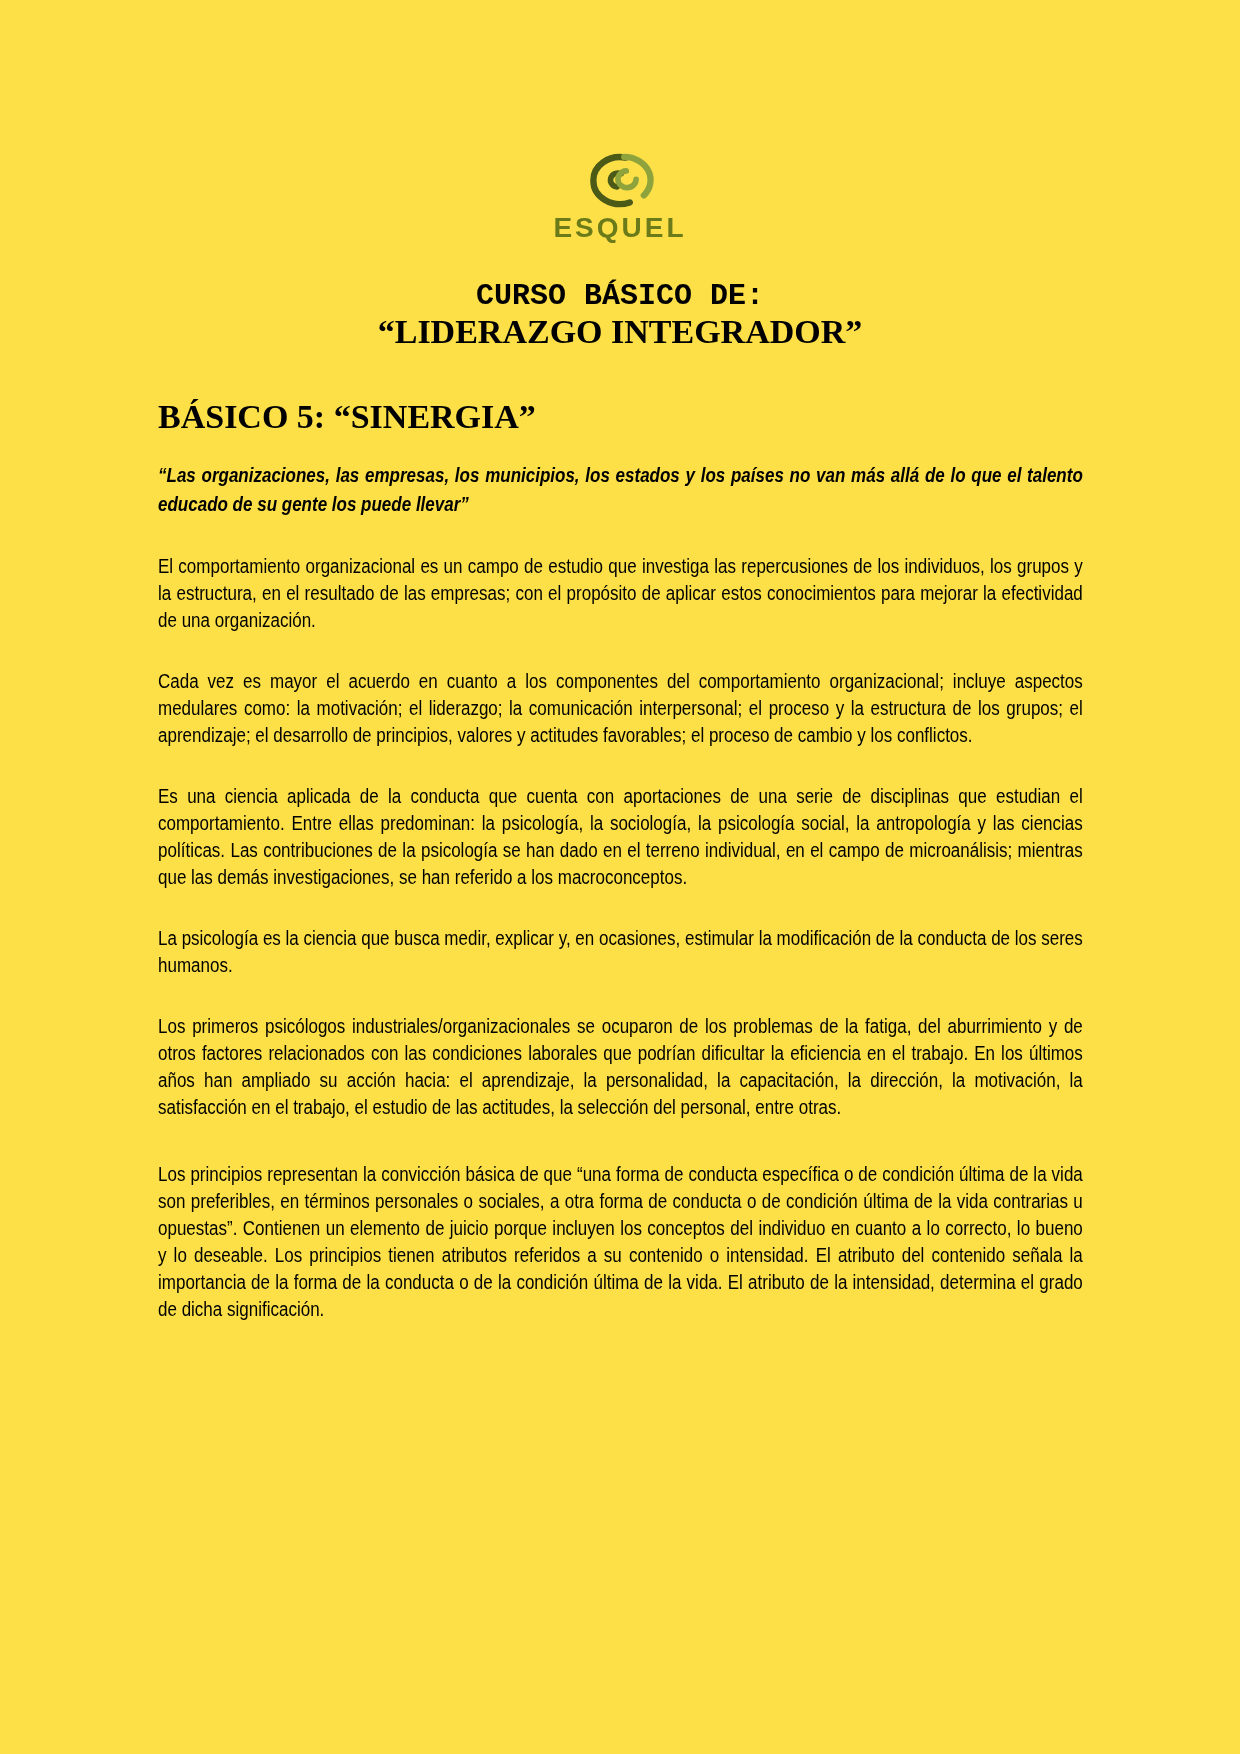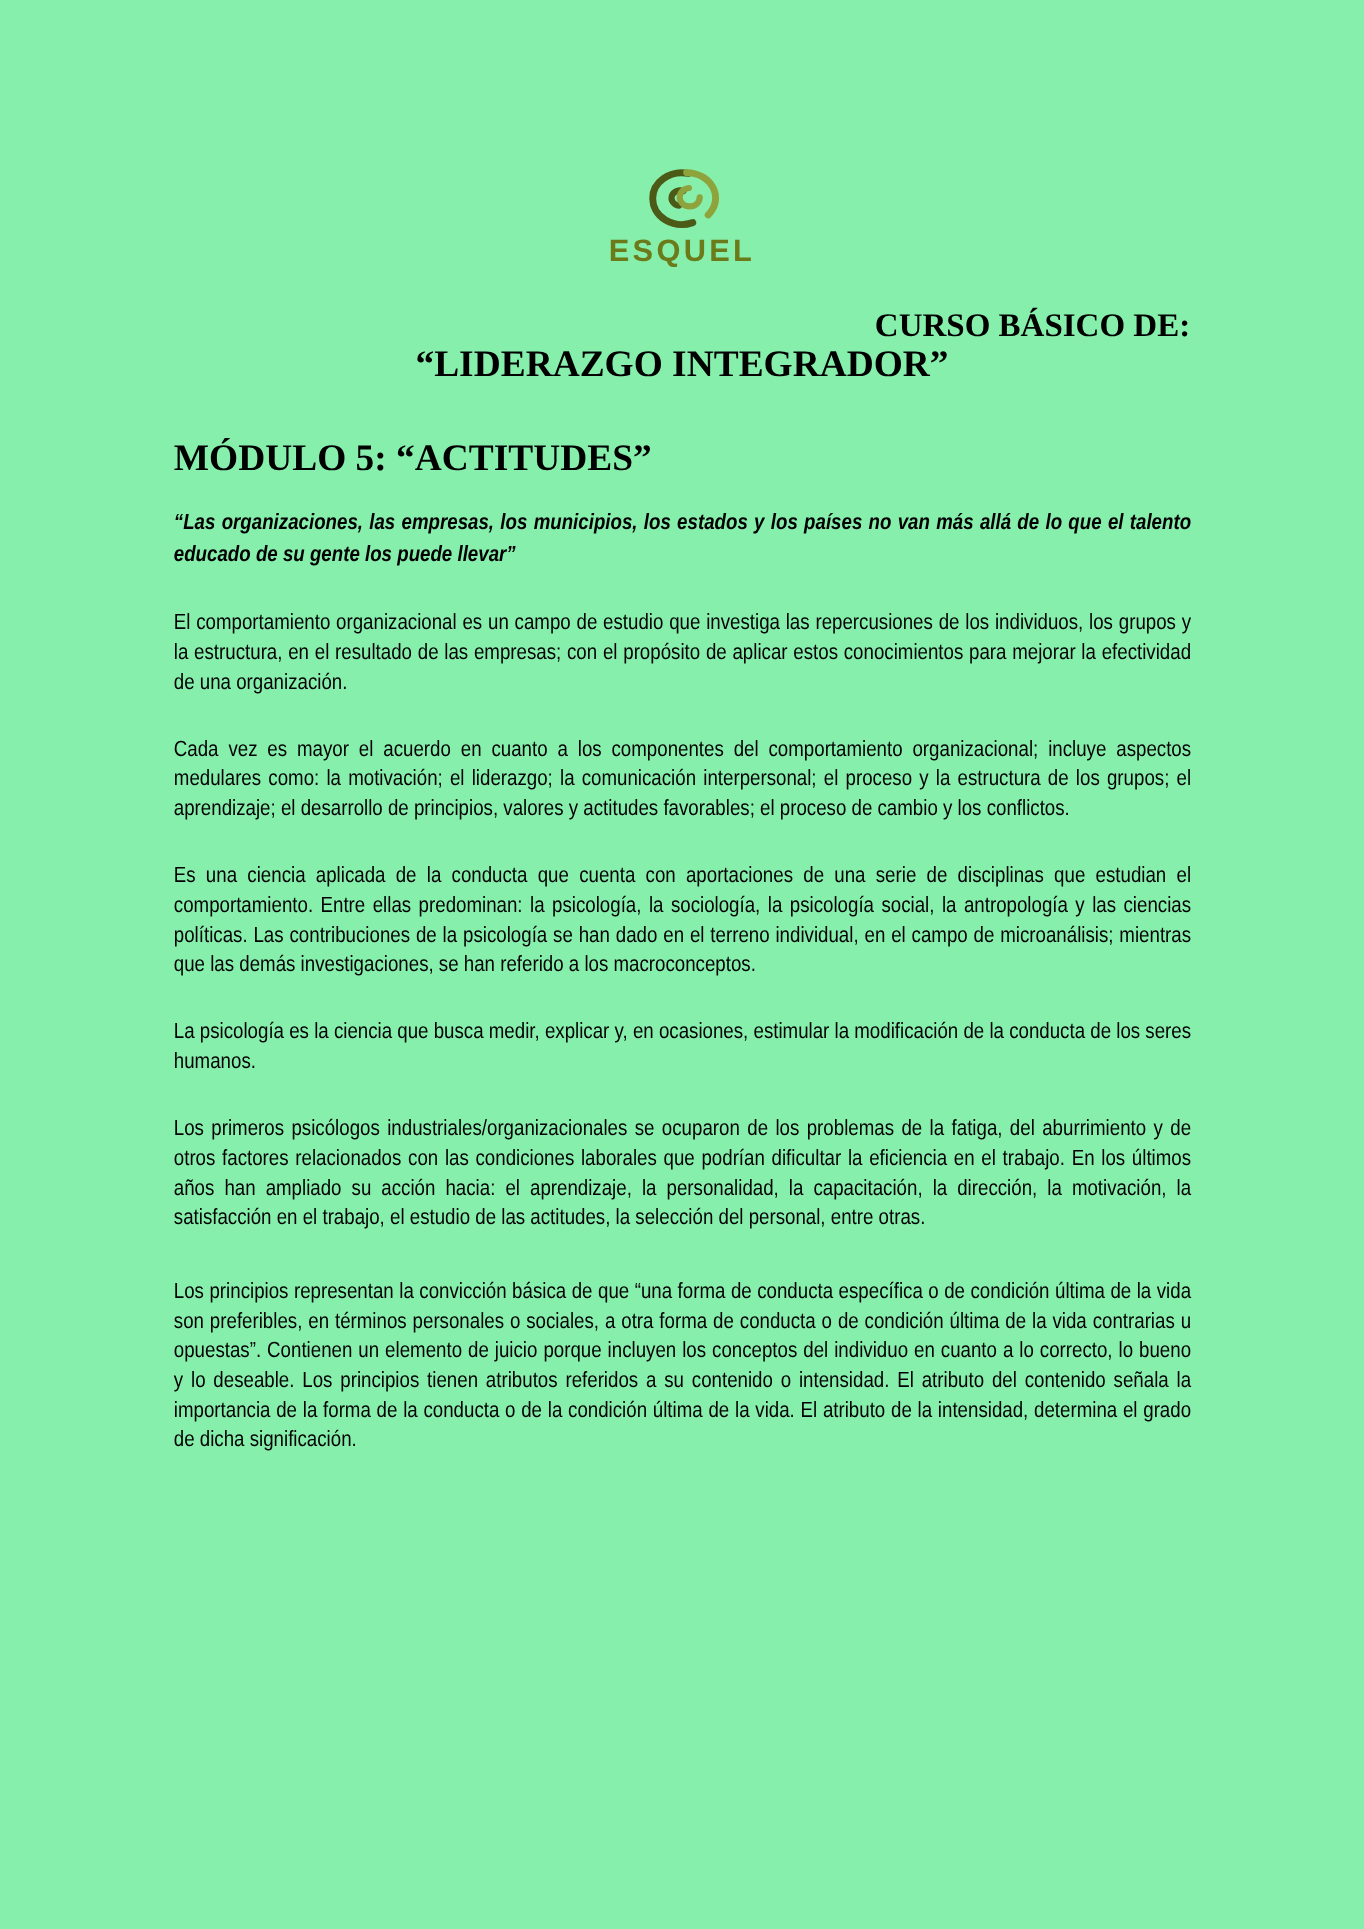--- a/index.html
+++ b/index.html
@@ -2,21 +2,21 @@
 <html lang="es"><head>
 <meta charset="utf-8">
 <title>Curso Básico de Liderazgo Integrador — Módulo 5</title>
 <style>
   html, body { margin: 0; padding: 0; background: #ffffff; }
   .page {
     position: relative;
     width: 1240px;
     height: 1754px;
     margin: 0 auto;
-    background: #86efac;
+    background: #fde047;
     box-sizing: border-box;
     padding: 150px 158px 0 158px;
     overflow: hidden;
     font-family: "Liberation Sans", sans-serif;
     color: #000000;
   }
 
   
   .logo { text-align: center; margin: 0 0 36px 0; }
   .logo svg { display: block; margin: 0 auto; }
@@ -25,22 +25,22 @@
     font-family: "Liberation Sans", sans-serif;
     font-weight: 700;
     font-size: 28px;
     line-height: 30px;
     letter-spacing: 3px;
     color: #6c7b1a;
   }
 
   
   .title-line1 {
-    text-align: right;
-    font-family: Liberation Serif, serif;
+    text-align: center;
+    font-family: Liberation Mono, monospace;
     font-weight: 700;
     font-size: 30px;
     line-height: 34px;
   }
   .title-line2 {
     text-align: center;
     font-family: "Liberation Serif", serif;
     font-weight: 700;
     font-size: 34px;
     line-height: 38px;
@@ -99,21 +99,21 @@
       <path d="M52 33 a11 10 0 1 0 -6 19" stroke-width="8" fill="none" stroke="#4b5a16"></path>
       <path d="M56 9 A38 33 0 0 1 84 64" stroke-width="9" fill="none" stroke="#8ea33c"></path>
       <path d="M59 29 a13 12 0 1 0 14 12" stroke-width="8" fill="none" stroke="#8ea33c"></path>
     </svg>
     <div class="logo-text">ESQUEL</div>
   </div>
 
   <div class="title-line1">CURSO BÁSICO DE:</div>
   <div class="title-line2">“LIDERAZGO INTEGRADOR”</div>
 
-  <h1 class="module-title">MÓDULO 5: “ACTITUDES”</h1>
+  <h1 class="module-title">BÁSICO 5: “SINERGIA”</h1>
 
   <p class="quote cond">“Las organizaciones, las empresas, los municipios, los estados y los países no van más allá de lo que el talento educado de su gente los puede llevar”</p>
 
   <p class="bodypar cond">El comportamiento organizacional es un campo de estudio que investiga las repercusiones de los individuos, los grupos y la estructura, en el resultado de las empresas; con el propósito de aplicar estos conocimientos para mejorar la efectividad de una organización.</p>
   <p class="bodypar cond">Cada vez es mayor el acuerdo en cuanto a los componentes del comportamiento organizacional; incluye aspectos medulares como: la motivación; el liderazgo; la comunicación interpersonal; el proceso y la estructura de los grupos; el aprendizaje; el desarrollo de principios, valores y actitudes favorables; el proceso de cambio y los conflictos.</p>
   <p class="bodypar cond">Es una ciencia aplicada de la conducta que cuenta con aportaciones de una serie de disciplinas que estudian el comportamiento. Entre ellas predominan: la psicología, la sociología, la psicología social, la antropología y las ciencias políticas. Las contribuciones de la psicología se han dado en el terreno individual, en el campo de microanálisis; mientras que las demás investigaciones, se han referido a los macroconceptos.</p>
   <p class="bodypar cond">La psicología es la ciencia que busca medir, explicar y, en ocasiones, estimular la modificación de la conducta de los seres humanos.</p>
   <p class="bodypar cond">Los primeros psicólogos industriales/organizacionales se ocuparon de los problemas de la fatiga, del aburrimiento y de otros factores relacionados con las condiciones laborales que podrían dificultar la eficiencia en el trabajo. En los últimos años han ampliado su acción hacia: el aprendizaje, la personalidad, la capacitación, la dirección, la motivación, la satisfacción en el trabajo, el estudio de las actitudes, la selección del personal, entre otras.</p>
 
 

